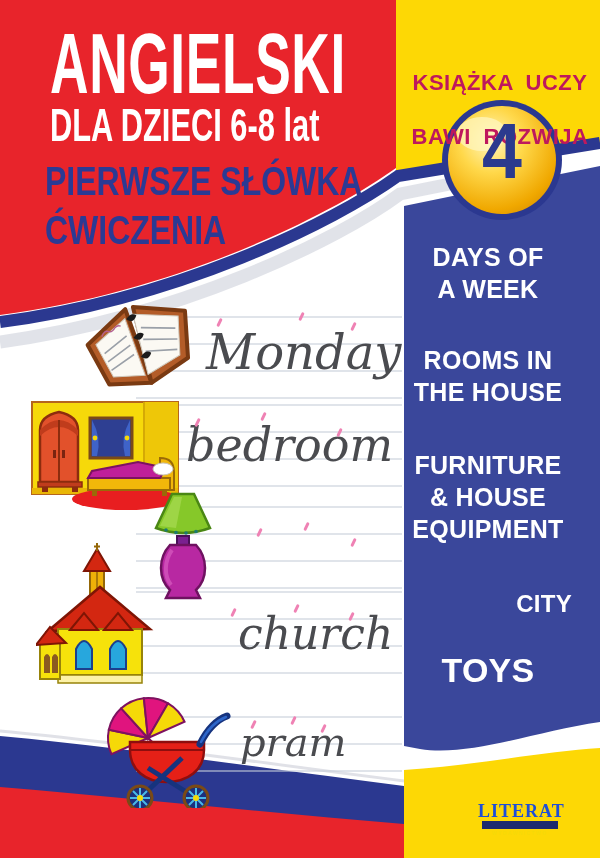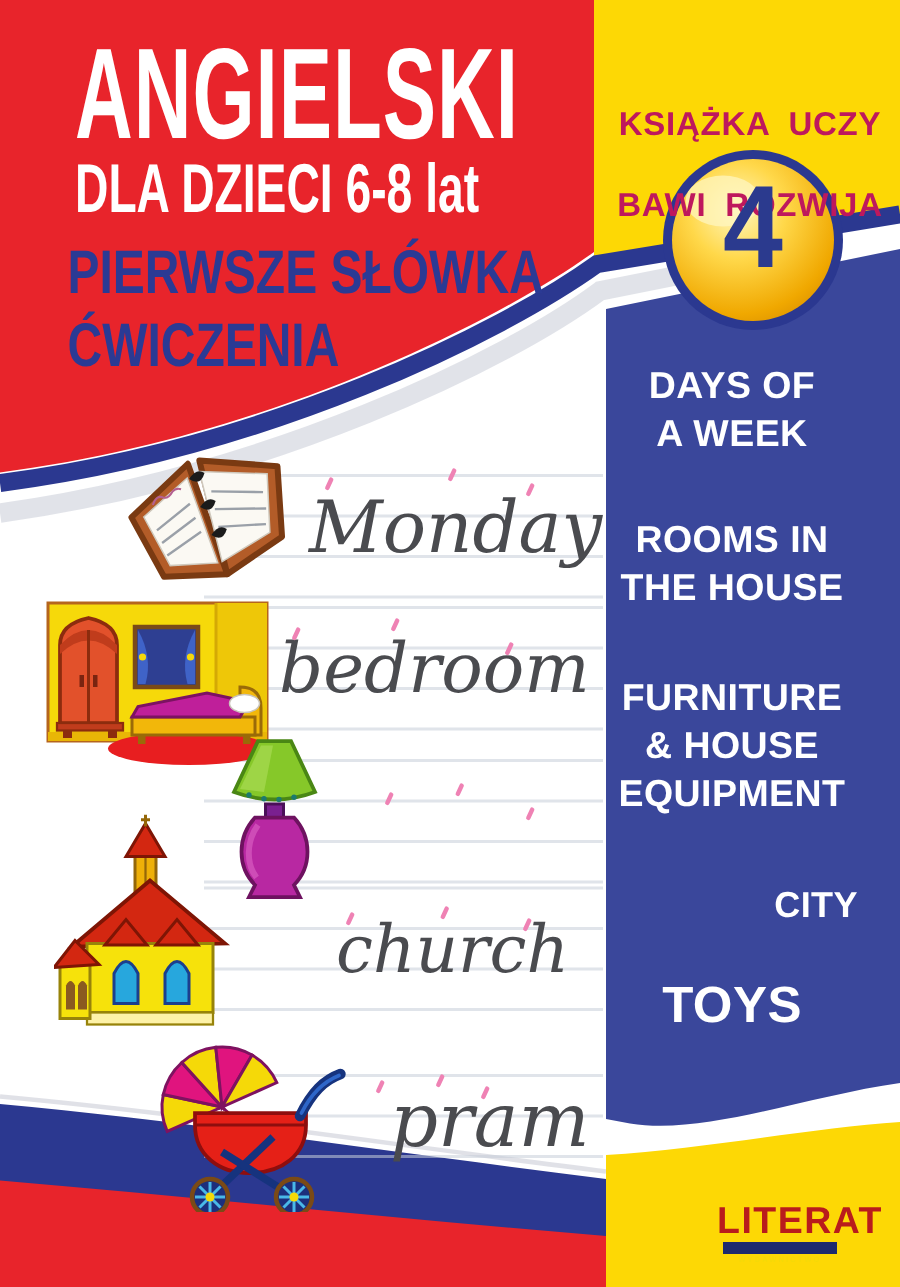--- a/index.html
+++ b/index.html
@@ -27,21 +27,21 @@
          font-size:25px;line-height:32px;letter-spacing:0.3px;}
   .topic.big{font-size:24px;text-align:right;}
   .topic.bigger{font-size:34px;}
   
   .rule{height:2px;background:#c6cdd8;opacity:0.55;left:136px;width:266px;}
   .word{font-family:"DejaVu Serif",serif;font-style:italic;color:#4a4b4f;line-height:1;
         white-space:nowrap;}
   .pm{width:3px;height:9px;background:#ef82b4;border-radius:2px;transform:rotate(25deg);}
   
   .pub{left:478px;top:802px;width:84px;text-align:center;}
-  .pubname{font-family:Liberation Sans, sans-serif;font-weight:bold;font-size:25px;color:#b91c1c;
+  .pubname{font-family:Liberation Serif, serif;font-weight:bold;font-size:18px;color:#1d4ed8;
            letter-spacing:1px;line-height:1;}
   .pubbar{width:76px;height:8px;background:#1e2a6e;margin:1px auto 0;text-align:center;}
   .pubsub{font-size:5px;color:#f5d908;letter-spacing:1.4px;line-height:8px;font-weight:bold;}
 </style>
 </head>
 <body>
 
 <div id="cover">
 
   <svg class="abs" style="left:0;top:0;z-index:0" width="600" height="858" viewBox="0 0 600 858">
@@ -135,22 +135,22 @@
   </div>
   <div class="abs topic big" style="top:588px">
     <div>CITY</div>
   </div>
   <div class="abs topic bigger" style="top:654px">
     <div>TOYS</div>
   </div>
 
   <div class="abs word" style="left:206px;top:328px;font-size:48px">Monday</div>
   <div class="abs word" style="left:186px;top:422px;font-size:46px">bedroom</div>
-  <div class="abs word" style="left:224px;top:612px;font-size:44px">church</div>
-  <div class="abs word" style="left:260px;top:722px;font-size:50px">pram</div>
+  <div class="abs word" style="left:238px;top:612px;font-size:44px">church</div>
+  <div class="abs word" style="left:240px;top:722px;font-size:40px">pram</div>
 
   <span class="abs pm" style="left:218px;top:318px"></span>
   <span class="abs pm" style="left:300px;top:312px"></span>
   <span class="abs pm" style="left:352px;top:322px"></span>
   <span class="abs pm" style="left:196px;top:418px"></span>
   <span class="abs pm" style="left:262px;top:412px"></span>
   <span class="abs pm" style="left:338px;top:428px"></span>
   <span class="abs pm" style="left:258px;top:528px"></span>
   <span class="abs pm" style="left:305px;top:522px"></span>
   <span class="abs pm" style="left:352px;top:538px"></span>

